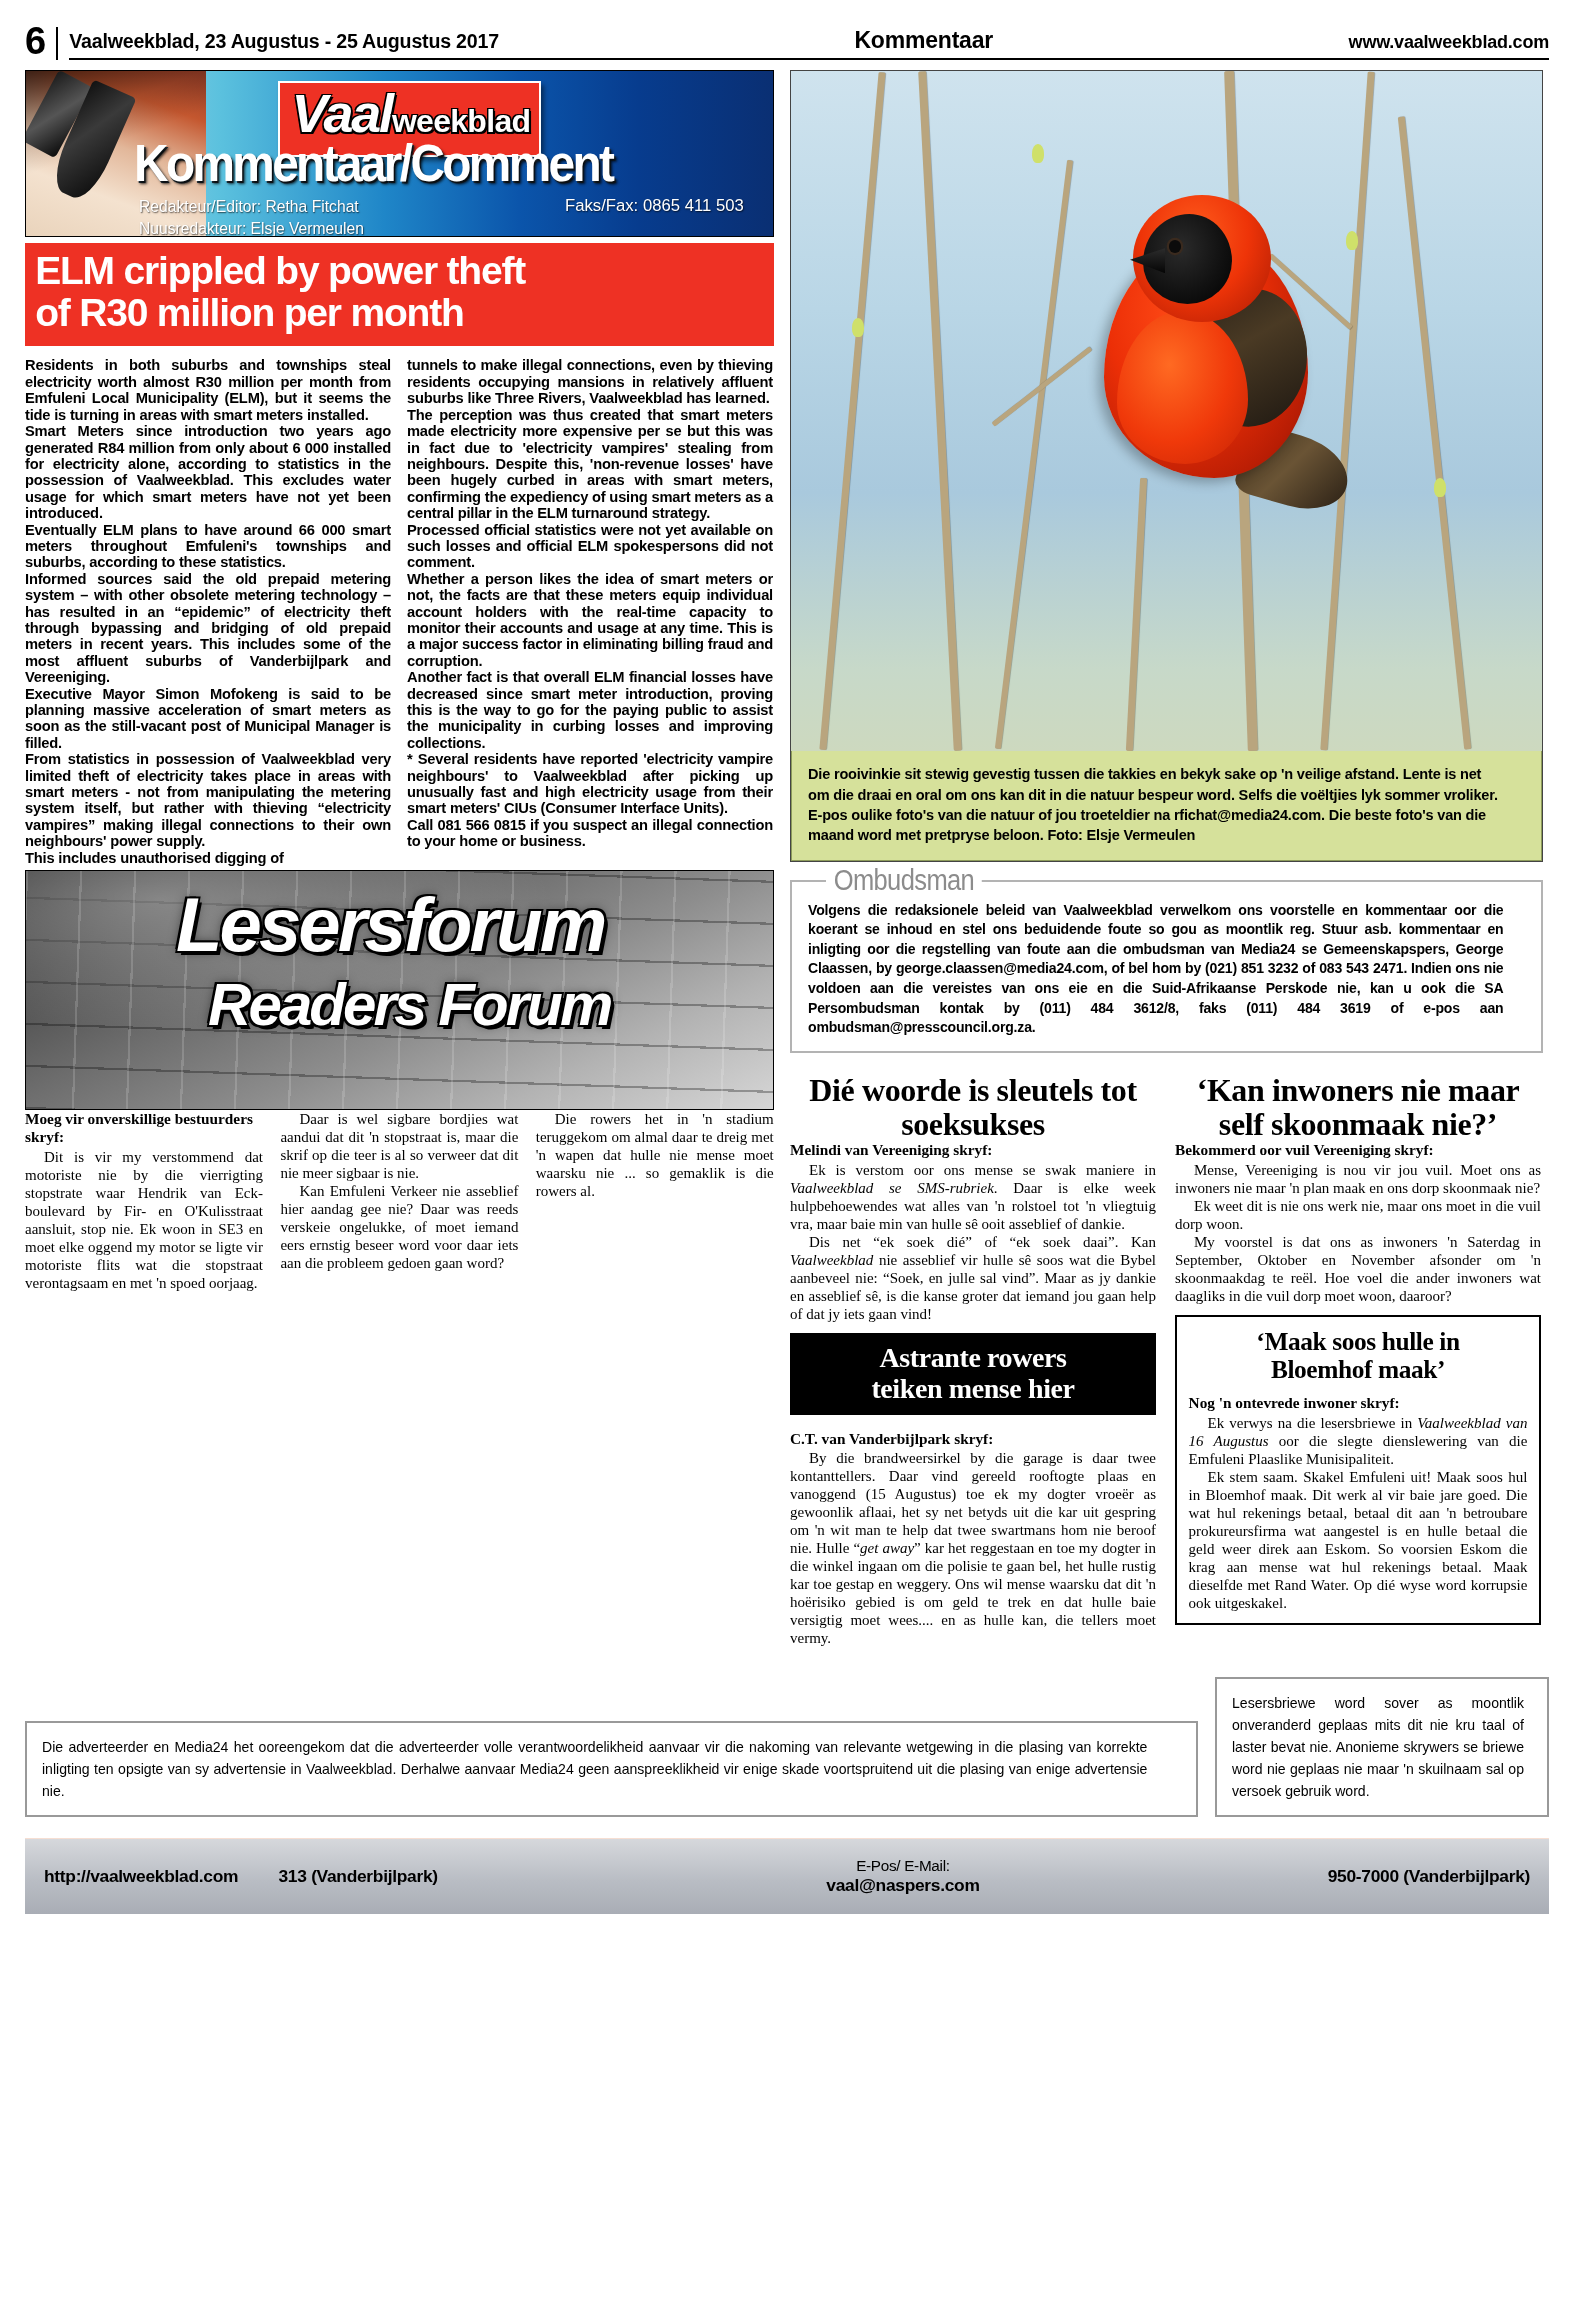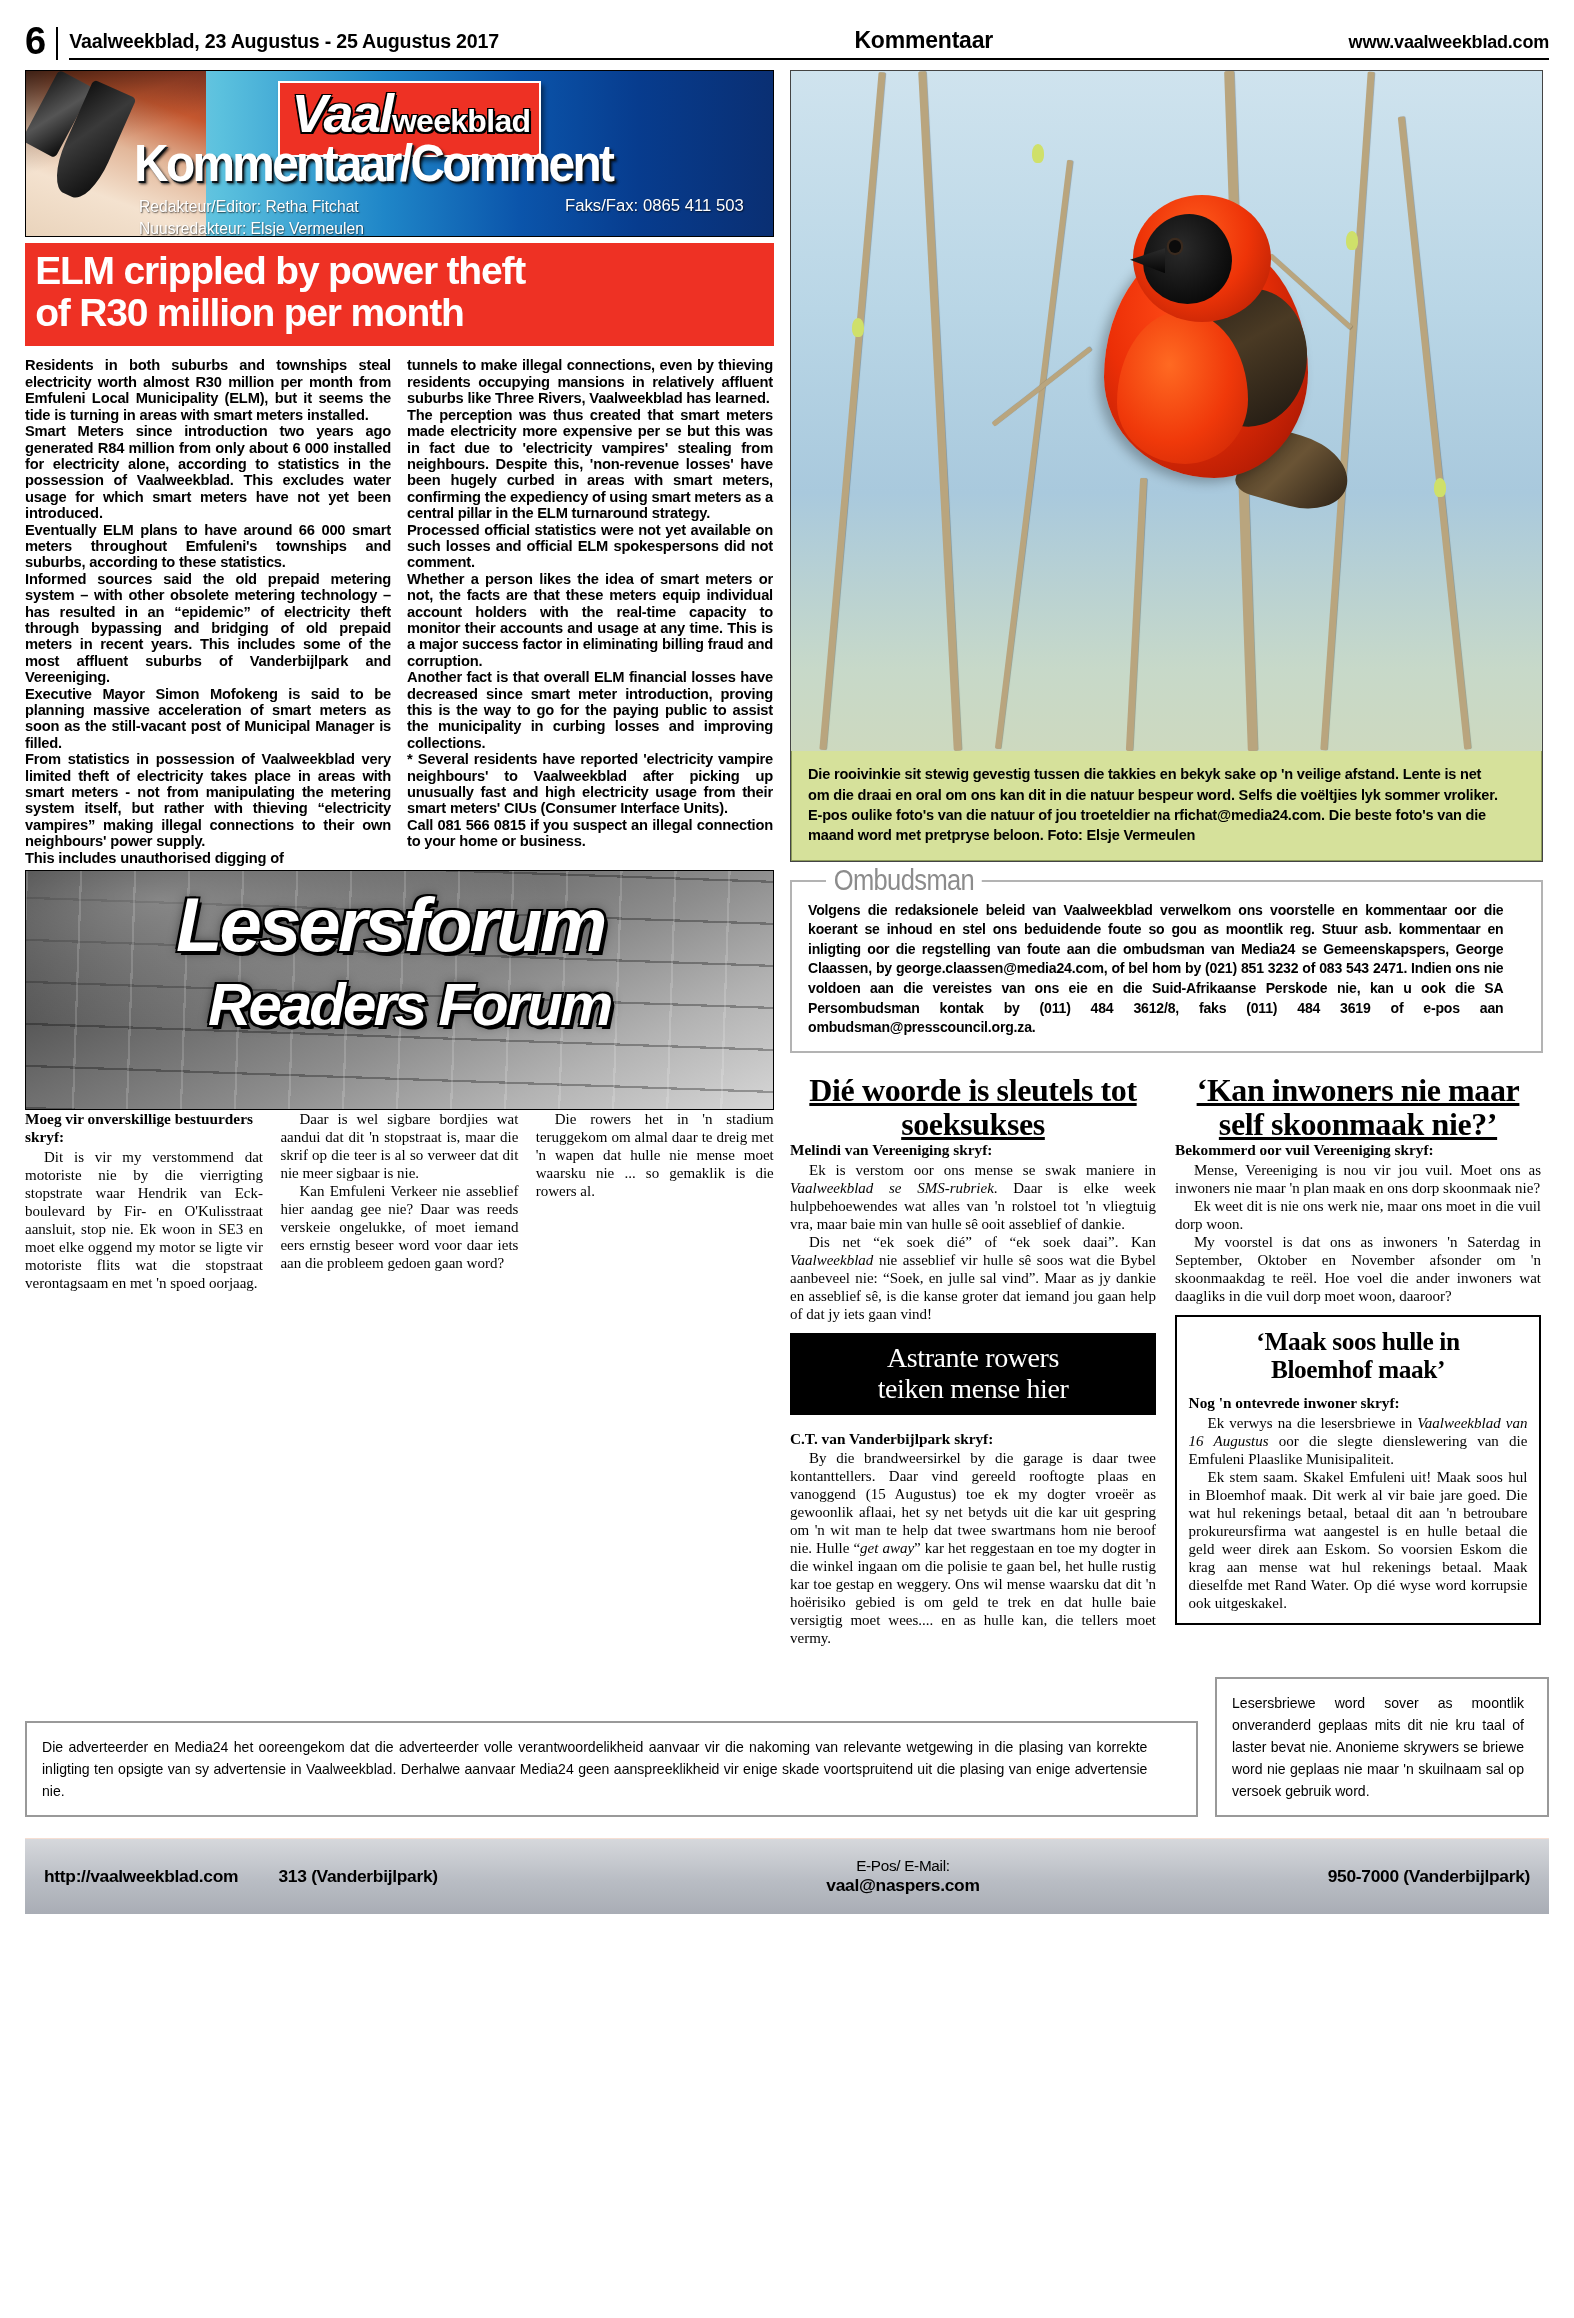--- a/index.html
+++ b/index.html
@@ -197,40 +197,40 @@
     text-align:justify; letter-spacing:-0.2px;
     font-family:"Liberation Sans Narrow","Liberation Sans", sans-serif;
     transform:scaleX(0.97); transform-origin:left top;
   }
 
   
   .letters { display:flex; gap:19px; margin-top:20.4px; }
   .letters .lc { width:366px; }
   .serif-head {
     font-family:"Liberation Serif", serif; font-weight:bold;
-    text-align:center; letter-spacing:-0.4px;text-decoration:underline;
+    text-align:center; letter-spacing:-0.4px;
   }
   .lh-1 { font-size:32px; line-height:34px; }
   .letter-body {
     font-family:"Liberation Serif", serif; font-size:15px;
     line-height:18px; text-align:justify; margin:0;
   }
   .letter-byline {
     font-family:"Liberation Serif", serif; font-weight:bold;
     font-size:15.3px; margin:0 0 1.5px 0;
   }
   .letter-body .ind { display:block; text-indent:19px; }
   .letter-body i { font-style:italic; }
 
   .black-head {
     background:#000; color:#fff; padding:8.7px 11.6px 11.6px 11.6px;
     margin:10.2px 0 14.5px 0;
   }
   .black-head div {
-    font-family:"Liberation Serif", serif; font-weight:normal;
+    font-family:"Liberation Serif", serif; font-weight:bold;
     font-size:28px; line-height:31px; text-align:center; letter-spacing:-0.4px;
   }
   .boxed-letter {
     border:2.2px solid #000; padding:10.2px 11.6px 11.6px 11.6px; margin-top:10.2px;
   }
   .boxed-letter .bh {
     font-family:"Liberation Serif", serif; font-weight:bold;
     font-size:25.4px; line-height:28px; text-align:center; letter-spacing:-0.4px;
     margin-bottom:11px;
   }

